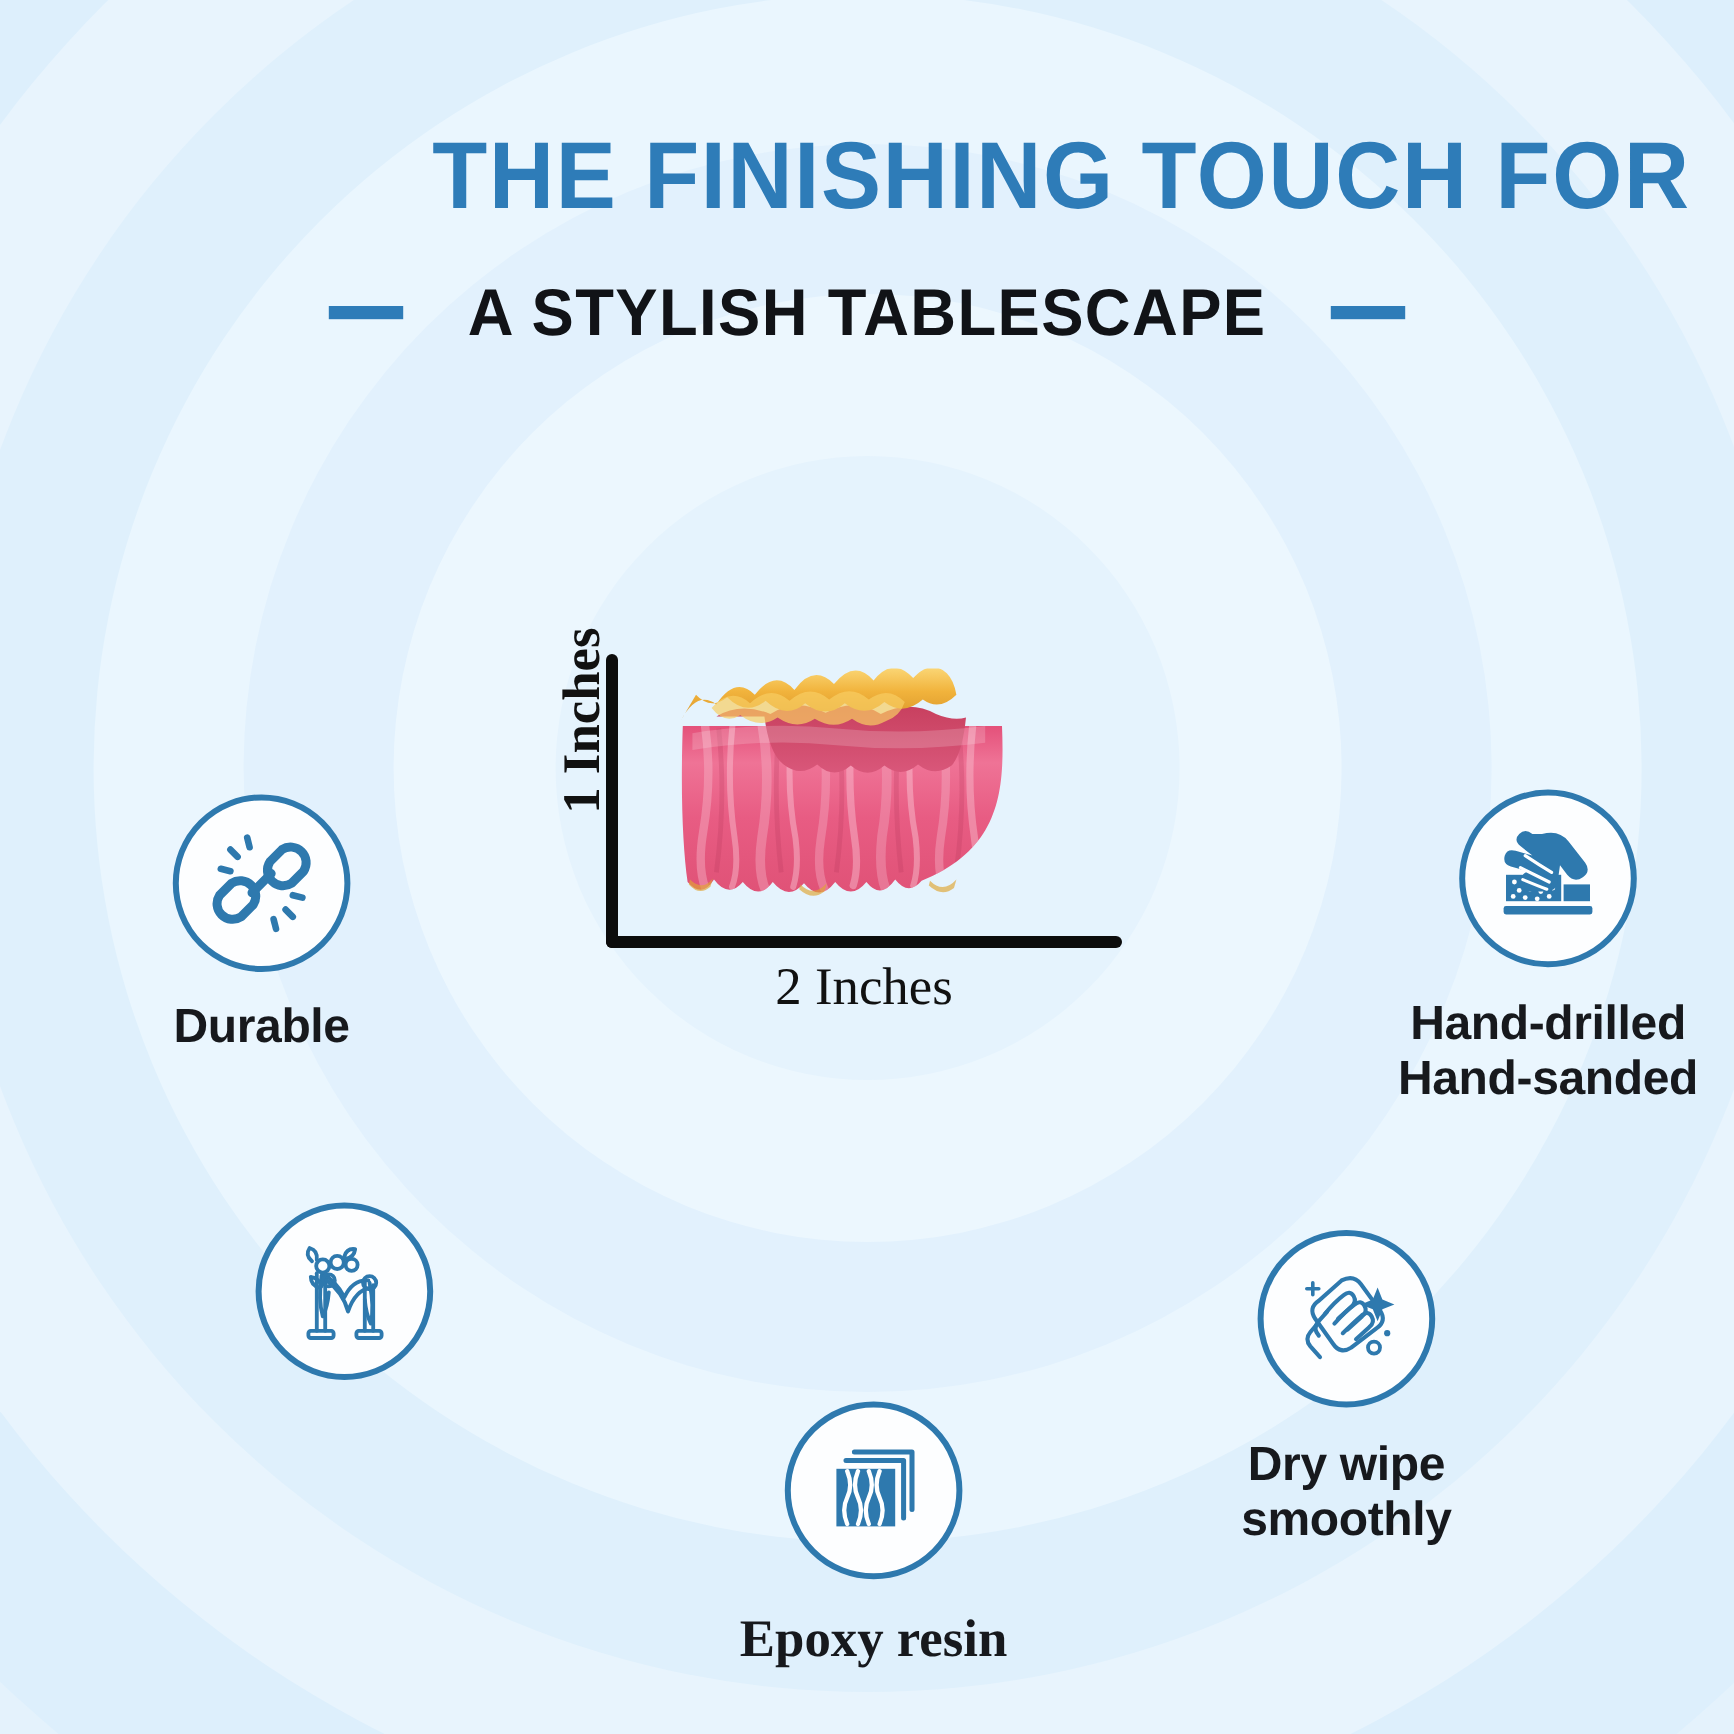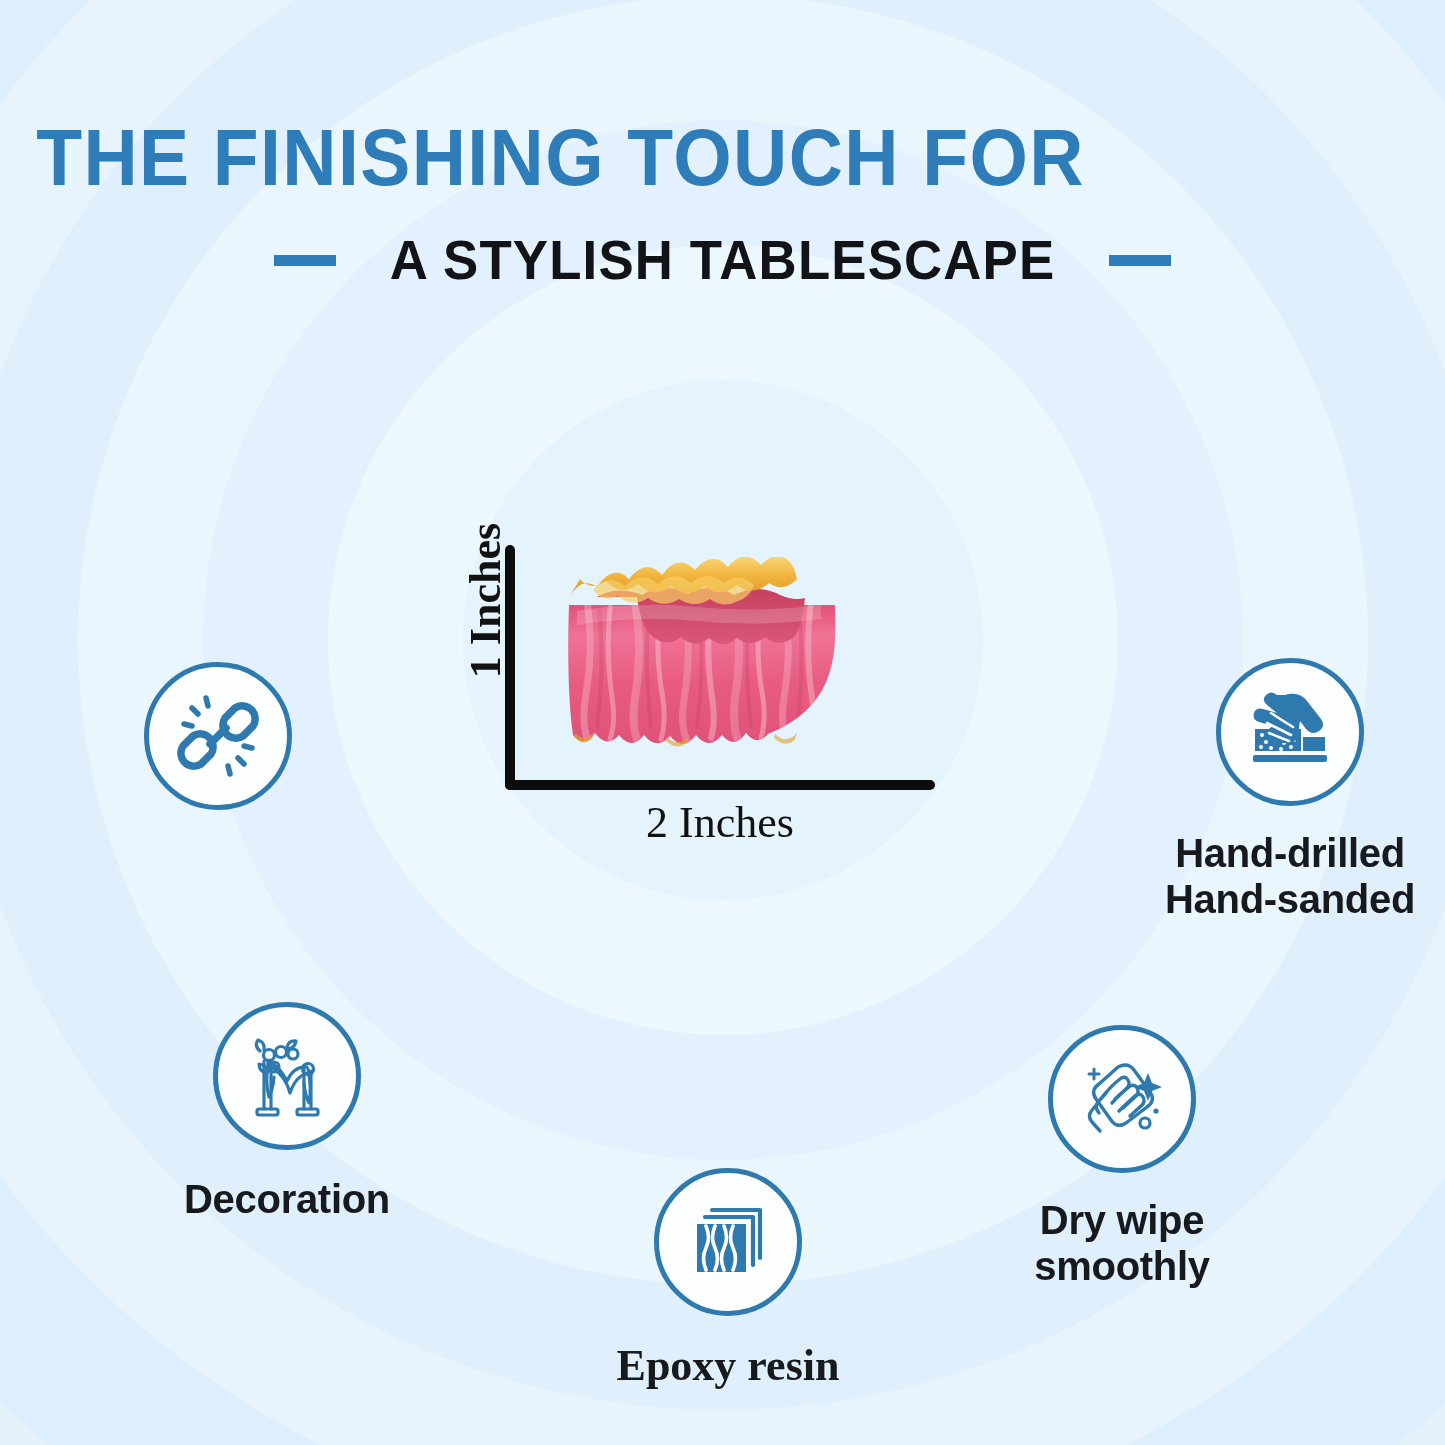--- a/index.html
+++ b/index.html
@@ -29,22 +29,22 @@
   .ring {
     position:absolute;
     left:50%; top:50%;
     transform:translate(-50%,-50%);
     border-radius:50%;
   }
 
   
   .headline-wrap {
     position:absolute;
-    left:0; right:0; top:118px;
-    text-align:left;
+    left:0; right:0; top:106px;
+    text-align:right;
   }
   .headline {
     font-family:"Liberation Sans", sans-serif;
     font-weight:bold;
     font-size:79px;
     letter-spacing:1.5px;
     line-height:1.02;
     color:#2e7cb8;
     transform:scaleX(0.95);
   }
@@ -293,20 +293,21 @@
         <g stroke="#2e79ae" stroke-width="5.5" stroke-linecap="round">
           <line x1="28" y1="26" x2="22" y2="20"></line>
           <line x1="22" y1="38" x2="14" y2="36"></line>
           <line x1="38" y1="18" x2="36" y2="10"></line>
           <line x1="68" y1="70" x2="74" y2="76"></line>
           <line x1="74" y1="58" x2="82" y2="60"></line>
           <line x1="58" y1="78" x2="60" y2="86"></line>
         </g>
       </svg>
     </div>
+    <div class="flabel">Durable</div>
   </div>
 
   <div class="feature" id="f-decor">
     <div class="circle">
       <svg width="98" height="98" viewBox="0 0 98 98">
         <g stroke="#2e79ae" stroke-width="3.2" fill="none" stroke-linecap="round" stroke-linejoin="round">
 
           <path d="M26,34 L26,82"></path>
           <path d="M33,38 L33,82"></path>
           <rect x="19" y="82" width="21" height="6" rx="2"></rect>
@@ -325,21 +326,20 @@
           <circle cx="55" cy="27" r="5"></circle>
           <circle cx="36" cy="40" r="5"></circle>
           <circle cx="70" cy="42" r="5.5"></circle>
 
           <path d="M22,24 q-6,-5 -2,-11 q7,2 6,10"></path>
           <path d="M49,20 q2,-7 9,-6 q-1,7 -8,8"></path>
           <path d="M28,46 q-7,-2 -7,-9 q7,1 9,8"></path>
         </g>
       </svg>
     </div>
-    <div class="flabel">Decoration</div>
   </div>
 
   <div class="feature" id="f-epoxy">
     <div class="circle">
       <svg width="92" height="92" viewBox="0 0 92 92">
         <g fill="none" stroke="#2e79ae" stroke-width="4.2" stroke-linejoin="round" stroke-linecap="round">
           <path d="M30,14 L78,14 L78,62"></path>
           <path d="M23,21 L71,21 L71,69"></path>
         </g>
         <rect x="15" y="28" width="49" height="48" fill="#2e79ae"></rect>

